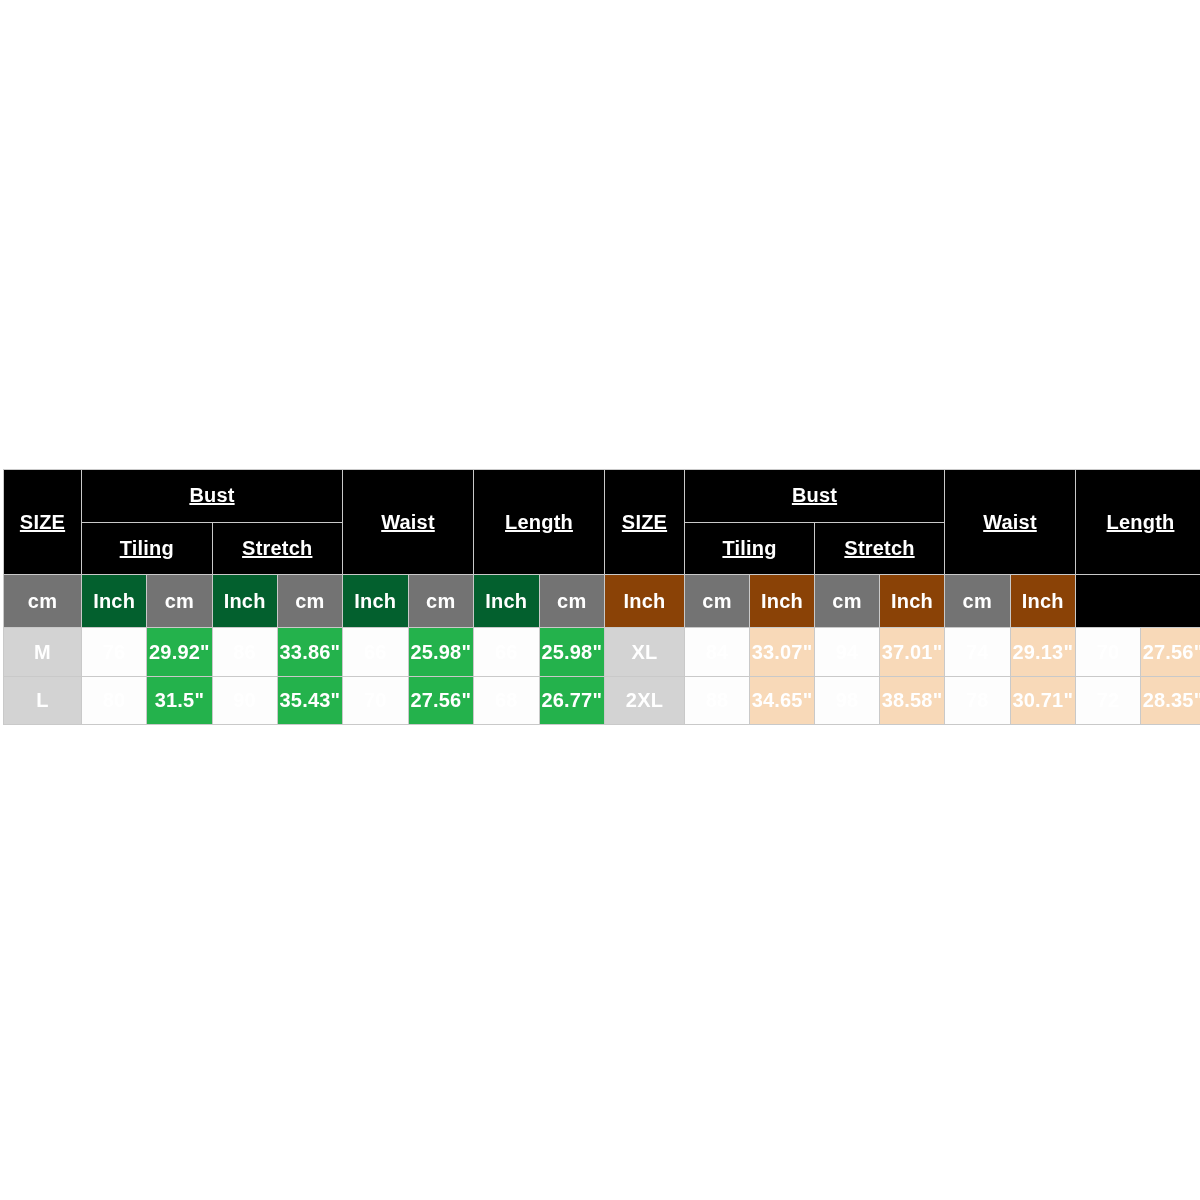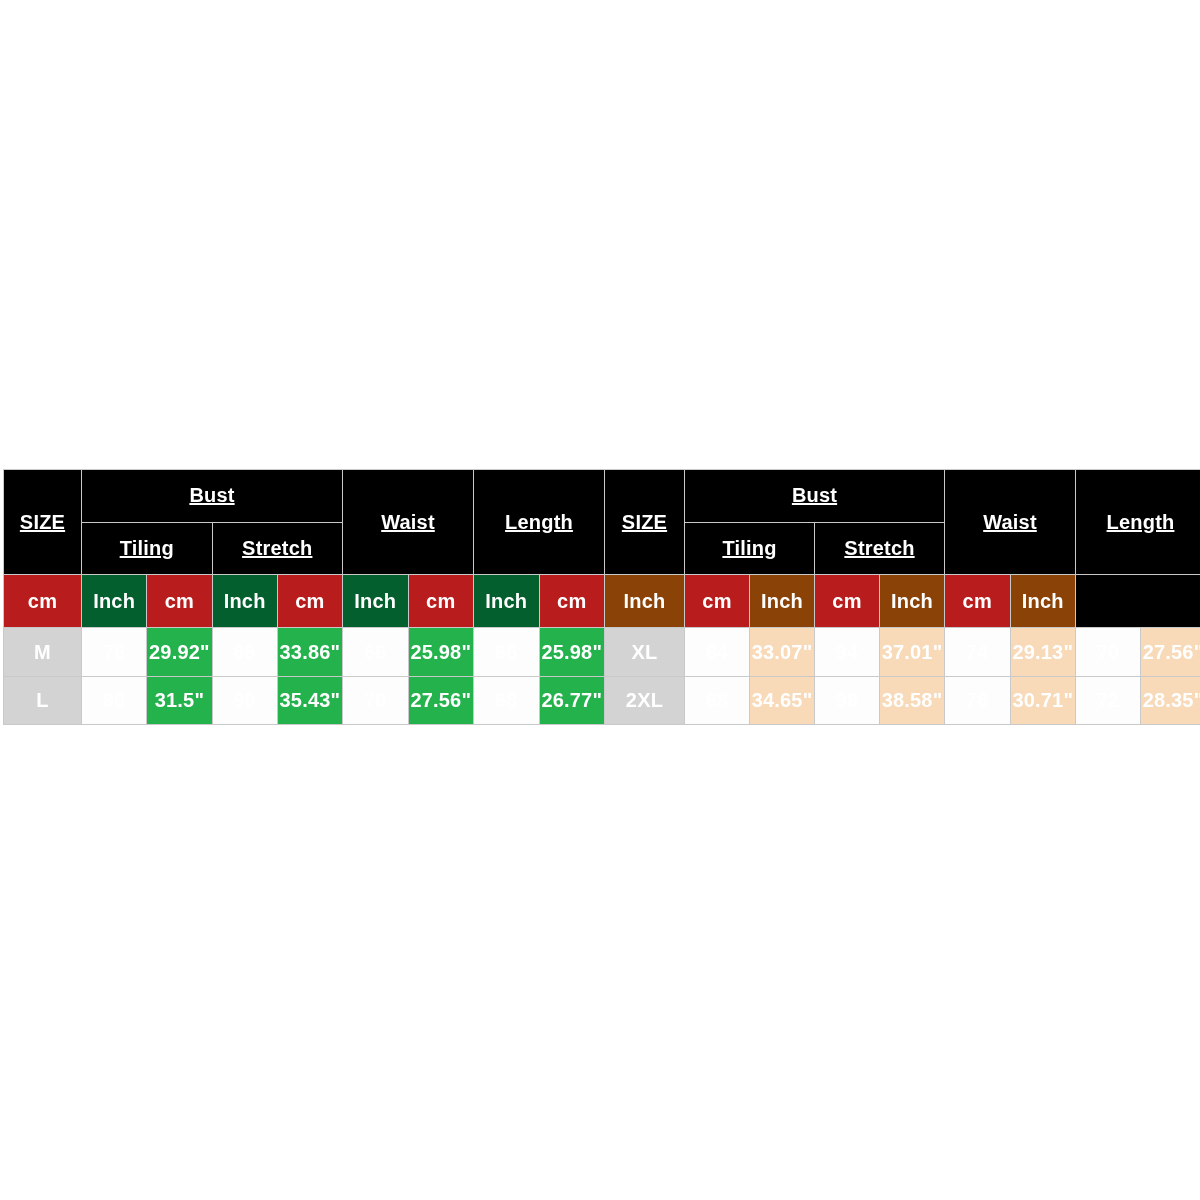--- a/index.html
+++ b/index.html
@@ -59,21 +59,21 @@
   .h-left {
     text-align: left;
     padding-left: 14px;
   }
   .h-stretch {
     color: #ee1b17;
     text-align: left;
     padding-left: 14px;
   }
   .h-unit-cm {
-    background: #b91c1c;
+    background: #737373;
     color: #ffffff;
     font-size: 19px;
   }
   .h-unit-inch-green {
     background: #03602e;
     color: #ffffff;
     font-size: 19px;
     border-color: #03602e;
   }
   .h-unit-inch-brown {

